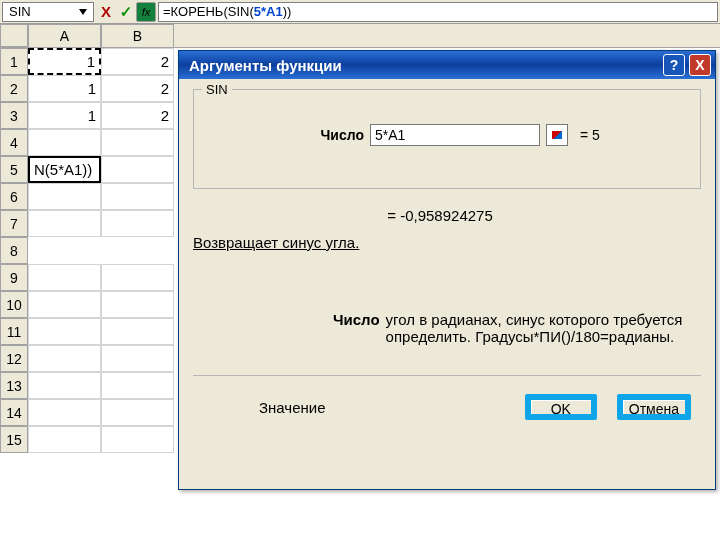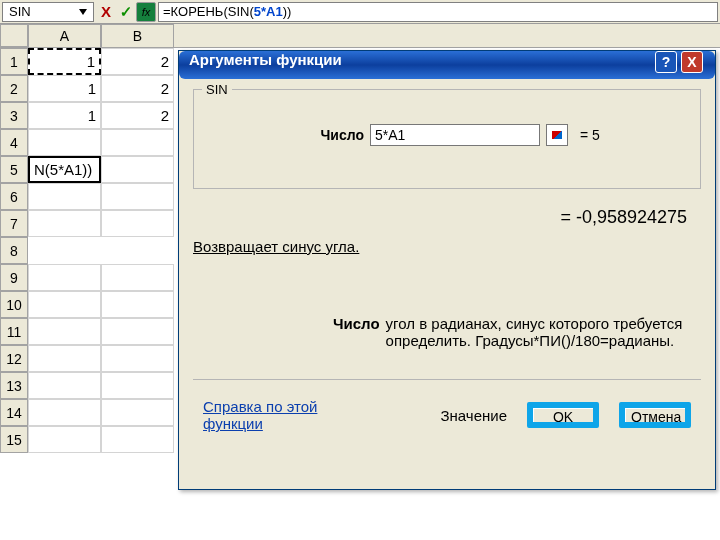--- a/index.html
+++ b/index.html
@@ -100,23 +100,22 @@
     width:538px; height:440px;
     background:#ece9d8;
     border:1px solid #003c77;
     box-shadow:2px 2px 4px rgba(0,0,0,0.3);
     display:flex;flex-direction:column;
   }
   .dlg-title {
     height:28px;
     background:linear-gradient(to bottom,#2a6fd6 0%,#0c3f9e 50%,#2a6fd6 100%);
     color:#fff;font-weight:bold;font-size:15px;
-    display:flex;align-items:flex-start;justify-content:space-between;
-    padding:0 12px 0 10px;
-    border-radius:6px;
+    display:flex;align-items:center;justify-content:space-between;
+    padding:0 4px 0 10px;
   }
   .dlg-title-right { display:flex;gap:4px; }
   .dlg-tbtn {
     width:22px;height:22px;border:1px solid #fff;border-radius:3px;
     background:#c0392b;color:#fff;display:flex;align-items:center;justify-content:center;
     font-weight:bold;cursor:pointer;font-size:14px;
   }
   .dlg-tbtn.help { background:#1855b8; }
   .dlg-body {
     flex:1;padding:10px 14px;position:relative;color:#000;
@@ -133,21 +132,21 @@
   .arg-input {
     width:170px;height:22px;background:#fff;border:1px solid #777;
     padding:1px 4px;font-size:14px;
   }
   .ref-btn {
     width:22px;height:22px;background:#fff;border:1px solid #777;
     display:flex;align-items:center;justify-content:center;cursor:pointer;
   }
   .ref-btn-inner { width:10px;height:8px;background:linear-gradient(135deg,#c00 0 50%,#06c 50% 100%); }
   .arg-eval { font-size:14px;margin-left:6px; }
-  .result { text-align:right;font-size:18px;margin:4px 14px 10px 0; }
+  .result { text-align:center;font-size:15px;margin:4px 14px 10px 0; }
   .desc { font-size:15px;margin-bottom:60px;text-decoration:underline; }
   .help-block { font-size:15px;display:flex;gap:6px;margin-left:140px;margin-bottom:30px; }
   .help-block .hb-label { font-weight:bold; }
   .dlg-footer {
     border-top:1px solid #b5b5b5;
     padding:18px 10px 6px 10px;
     display:flex;align-items:center;gap:20px;
   }
   .link { color:#0b3fae;text-decoration:underline;cursor:pointer;font-size:15px; }
   .foot-label { font-size:15px;margin-left:56px;flex:1; }
@@ -280,19 +279,18 @@
         <div class="arg-eval">= 5</div>
       </div>
     </div>
     <div class="result">= -0,958924275</div>
     <div class="desc">Возвращает синус угла.</div>
     <div class="help-block">
       <span class="hb-label">Число</span>
       <span style="max-width:310px;display:inline-block;">угол в радианах, синус которого требуется определить. Градусы*ПИ()/180=радианы.</span>
     </div>
     <div class="dlg-footer">
-      <span class="link">Справка по этой функции</span>
       <span class="foot-label">Значение</span>
       <button class="btn">OK</button>
       <button class="btn">Отмена</button>
     </div>
   </div>
 </div>
 
 </body></html>

